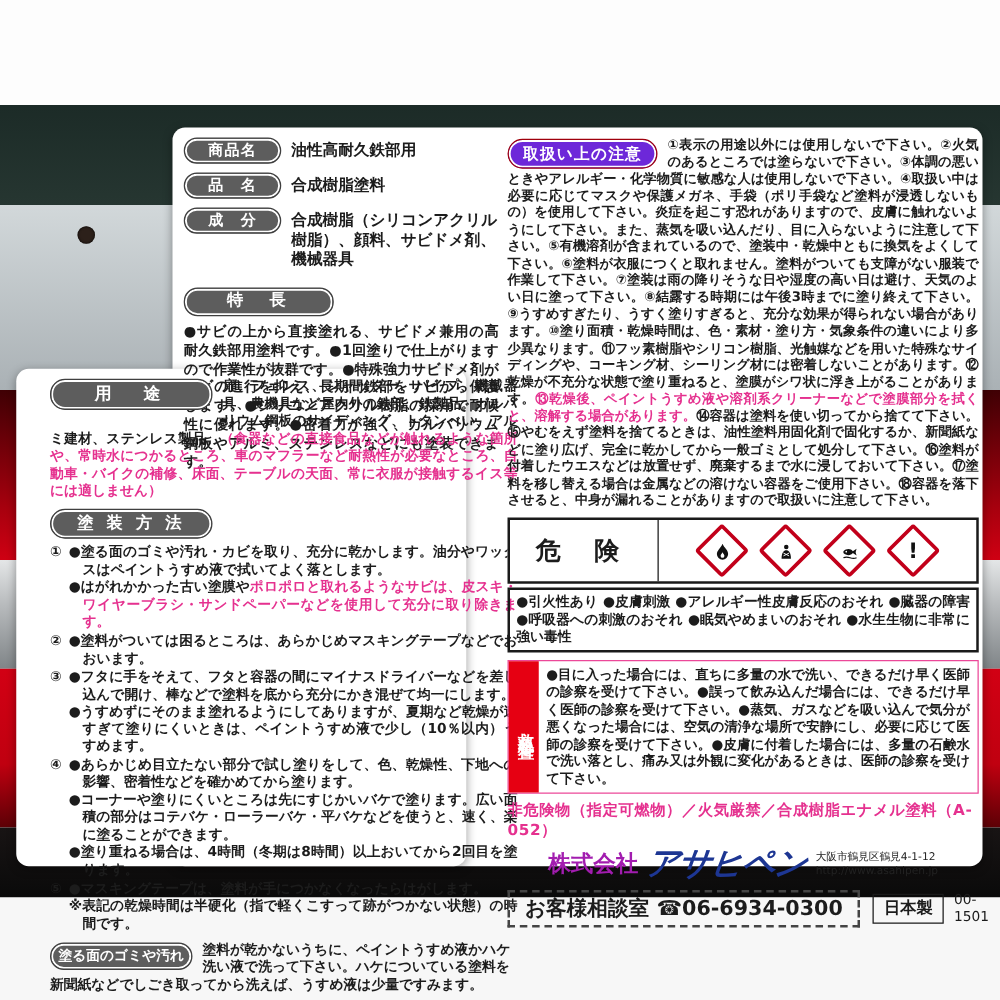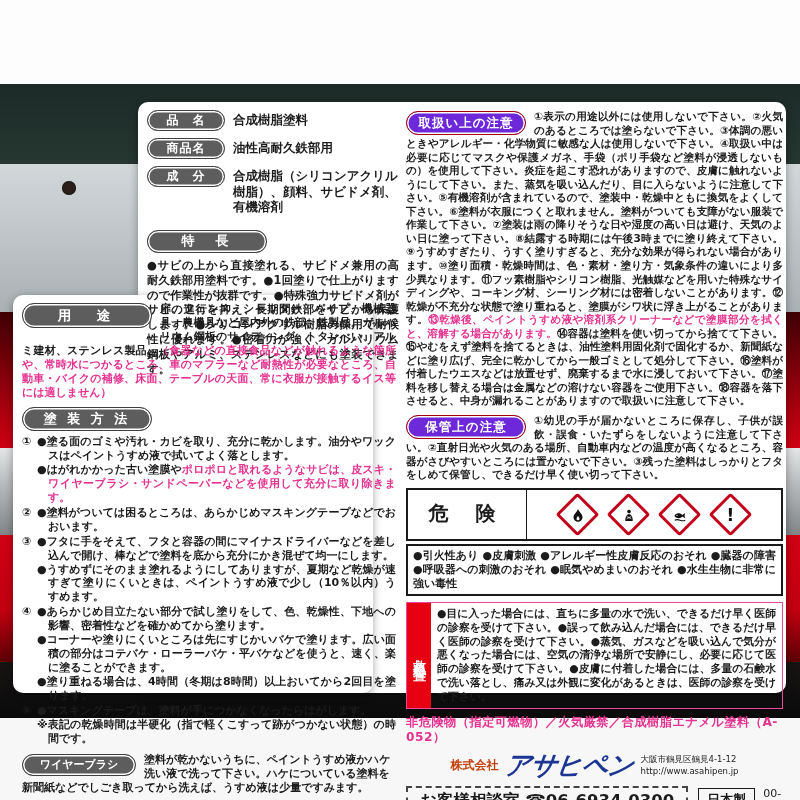--- a/index.html
+++ b/index.html
@@ -30,21 +30,21 @@
          border:1px solid #3f3f3f;box-shadow:0 0 0 1.5px #fff inset;}
   .red-badge{background:#6d28d9;border-color:#9f000c;}
   
   .upper-left{left:147px;top:110px;width:252px;font-size:12px;line-height:1.25;}
   .info-row{display:flex;align-items:flex-start;margin-bottom:7px;}
   .info-row .badge{width:76px;height:19px;font-size:12px;letter-spacing:1px;flex:none;margin-right:8px;}
   .info-value{font-weight:bold;font-size:12.5px;padding-top:2px;}
   .section-badge{width:118px;height:21px;font-size:13px;letter-spacing:4px;border-radius:11px;margin:8px 0 5px 0;}
   .features-text{font-size:11.4px;line-height:1.3;font-weight:bold;text-align:justify;}
   
-  .lower-left{left:22px;top:302px;width:374px;font-size:11px;line-height:1.27;font-weight:bold;}
+  .lower-left{left:40px;top:302px;width:374px;font-size:11px;line-height:1.27;font-weight:bold;}
   .float-badge{float:left;margin:1px 8px 2px 0;}
   .usage-badge{width:128px;height:23px;font-size:13.5px;letter-spacing:6px;border-radius:12px;}
   .usage-text{text-align:justify;}
   .paint-badge{width:128px;height:22px;font-size:13px;letter-spacing:3px;border-radius:12px;margin:7px 0 4px 0;}
   .step{display:flex;margin-bottom:1px;}
   .step-num{flex:none;width:15px;}
   .step-body{flex:1;}
   .step-line{text-indent:-11px;padding-left:11px;text-align:justify;}
   .tools-row{margin-top:7px;}
   .tools-badge{width:112px;height:20px;font-size:11px;border-radius:11px;letter-spacing:0;}
@@ -64,21 +64,21 @@
   .ghs-ex{font-size:17px;font-weight:bold;color:#111;line-height:1;}
   .hazard-box{border:2px solid #1a1a1a;margin-top:3px;padding:3px 5px;font-size:11px;text-align:justify;}
   
   .firstaid-box{border:1px solid #ec4899;margin-top:6px;display:flex;}
   .fa-label{flex:none;width:24px;background:#e60012;color:#fff;display:flex;align-items:center;justify-content:center;
             writing-mode:vertical-rl;font-size:13px;font-weight:bold;letter-spacing:3px;}
   .fa-text{padding:4px 6px;font-size:10.8px;text-align:justify;}
   
   .classification{color:#e5318f;font-size:12.2px;margin-top:6px;letter-spacing:.5px;}
   .company-row{display:flex;align-items:center;justify-content:center;margin-top:3px;}
-  .co-prefix{color:#c2410c;font-size:12px;font-weight:bold;margin-right:6px;}
+  .co-prefix{color:#a21caf;font-size:18px;font-weight:bold;margin-right:6px;}
   .co-logo{color:#1d3693;font-size:26px;font-weight:bold;font-style:italic;transform:skewX(-8deg);letter-spacing:-1px;}
   .co-addr{font-size:8.5px;color:#222;margin-left:8px;line-height:1.3;font-weight:normal;}
   .contact-row{display:flex;align-items:center;margin-top:4px;}
   .contact-box{border:2px dashed #444;padding:2px 12px;font-size:16.5px;font-weight:bold;white-space:nowrap;}
   .madein-box{border:1.5px solid #1a1a1a;padding:3px 8px;font-size:13px;font-weight:bold;margin-left:10px;white-space:nowrap;}
   .lot-code{font-size:11px;margin-left:8px;align-self:flex-end;font-weight:normal;}
 </style>
 </head>
 <body>
 
@@ -91,30 +91,30 @@
 <div class="bg-band band-black"></div>
 <div class="bg-band band-white-bottom"></div>
 <div class="reg-dot"></div>
 
 <div class="panel panel-main"></div>
 <div class="panel panel-left"></div>
 
 <div class="col upper-left">
   <div>
       <div class="info-row">
+        <div class="badge">商品名</div>
+        <div class="info-value">油性高耐久鉄部用</div>
+      </div>
+      <div class="info-row">
         <div class="badge">品　名</div>
         <div class="info-value">合成樹脂塗料</div>
       </div>
       <div class="info-row">
-        <div class="badge">商品名</div>
-        <div class="info-value">油性高耐久鉄部用</div>
-      </div>
-      <div class="info-row">
         <div class="badge">成　分</div>
-        <div class="info-value">合成樹脂（シリコンアクリル樹脂）、顔料、サビドメ剤、有機溶剤</div>
+        <div class="info-value">合成樹脂（シリコンアクリル樹脂）、顔料、サビドメ剤、機械器具</div>
       </div>
     </div>
   <div class="badge section-badge">特　長</div>
   <div class="features-text">●サビの上から直接塗れる、サビドメ兼用の高耐久鉄部用塗料です。●1回塗りで仕上がりますので作業性が抜群です。●特殊強力サビドメ剤がサビの進行を抑え、長期間鉄部をサビから保護します。●シリコンアクリル樹脂の採用で耐候性に優れます。●密着力が強く、ガルバリウム鋼板やアルミ、ステンレスなどにも塗装できます。</div>
 </div>
 
 <div class="col lower-left">
   <div class="usage-text">
     <span class="badge usage-badge float-badge">用　途</span><span><span>扉、フェンス、シャッター、パイプ、機械器具、農機具など屋内外の鉄部、鉄製品。ガルバリウム鋼板のサイディング、トタンべい、アルミ建材、ステンレス製品。</span><span class="seg-pink">（食器などの直接食品などが触れるような箇所や、常時水につかるところ、車のマフラーなど耐熱性が必要なところ、自動車・バイクの補修、床面、テーブルの天面、常に衣服が接触するイス等には適しません）</span></span>
   </div>
@@ -150,30 +150,27 @@
       </div>
       <div class="step">
         <span class="step-num">⑤</span>
         <div class="step-body">
           <div class="step-line"><span>●マスキングテープは、塗料が手につかなくなったらはがします。</span></div>
           <div class="step-line"><span>※表記の乾燥時間は半硬化（指で軽くこすって跡がつかない状態）の時間です。</span></div>
         </div>
       </div>
     </div>
   <div class="tools-row">
-    <span class="badge tools-badge float-badge">ワイヤーブラシ</span><span>塗料が乾かないうちに、ペイントうすめ液かハケ洗い液で洗って下さい。ハケについている塗料を新聞紙などでしごき取ってから洗えば、うすめ液は少量ですみます。</span>
+    <span class="badge tools-badge float-badge">塗る面のゴミや汚れ</span><span>塗料が乾かないうちに、ペイントうすめ液かハケ洗い液で洗って下さい。ハケについている塗料を新聞紙などでしごき取ってから洗えば、うすめ液は少量ですみます。</span>
   </div>
 </div>
 
 <div class="col right-col">
   <div class="para">
     <span class="badge red-badge warn-badge float-badge">取扱い上の注意</span><span><span>①表示の用途以外には使用しないで下さい。②火気のあるところでは塗らないで下さい。③体調の悪いときやアレルギー・化学物質に敏感な人は使用しないで下さい。④取扱い中は必要に応じてマスクや保護メガネ、手袋（ポリ手袋など塗料が浸透しないもの）を使用して下さい。炎症を起こす恐れがありますので、皮膚に触れないようにして下さい。また、蒸気を吸い込んだり、目に入らないように注意して下さい。⑤有機溶剤が含まれているので、塗装中・乾燥中ともに換気をよくして下さい。⑥塗料が衣服につくと取れません。塗料がついても支障がない服装で作業して下さい。⑦塗装は雨の降りそうな日や湿度の高い日は避け、天気のよい日に塗って下さい。⑧結露する時期には午後3時までに塗り終えて下さい。⑨うすめすぎたり、うすく塗りすぎると、充分な効果が得られない場合があります。⑩塗り面積・乾燥時間は、色・素材・塗り方・気象条件の違いにより多少異なります。⑪フッ素樹脂やシリコン樹脂、光触媒などを用いた特殊なサイディングや、コーキング材、シーリング材には密着しないことがあります。⑫乾燥が不充分な状態で塗り重ねると、塗膜がシワ状に浮き上がることがあります。</span><span class="seg-pink">⑬乾燥後、ペイントうすめ液や溶剤系クリーナーなどで塗膜部分を拭くと、溶解する場合があります。</span><span>⑭容器は塗料を使い切ってから捨てて下さい。⑮やむをえず塗料を捨てるときは、油性塗料用固化剤で固化するか、新聞紙などに塗り広げ、完全に乾かしてから一般ゴミとして処分して下さい。⑯塗料が付着したウエスなどは放置せず、廃棄するまで水に浸しておいて下さい。⑰塗料を移し替える場合は金属などの溶けない容器をご使用下さい。⑱容器を落下させると、中身が漏れることがありますので取扱いに注意して下さい。</span></span>
-  </div>
-  <div class="para storage">
-    <span class="badge red-badge warn-badge float-badge">保管上の注意</span><span>①幼児の手が届かないところに保存し、子供が誤飲・誤食・いたずらをしないように注意して下さい。②直射日光や火気のある場所、自動車内などの温度が高くなるところ、容器がさびやすいところには置かないで下さい。③残った塗料はしっかりとフタをしめて保管し、できるだけ早く使い切って下さい。</span>
   </div>
 
   <div class="danger-box">
     <div class="danger-word">危 険</div>
     <div class="picto-row">
         <div class="ghs">
           <div class="ghs-in">
             <svg width="15" height="15" viewBox="0 0 20 20">
               <path fill="#111" d="M10 1 C12 6 16 7 16 12 A6 6 0 1 1 4 12 C4 8 8 6 10 1 Z M10 10 C9 12 8 12.5 8 14 a2 2 0 0 0 4 0 C12 12.5 11 12 10 10 Z" fill-rule="evenodd"></path>
             </svg>

